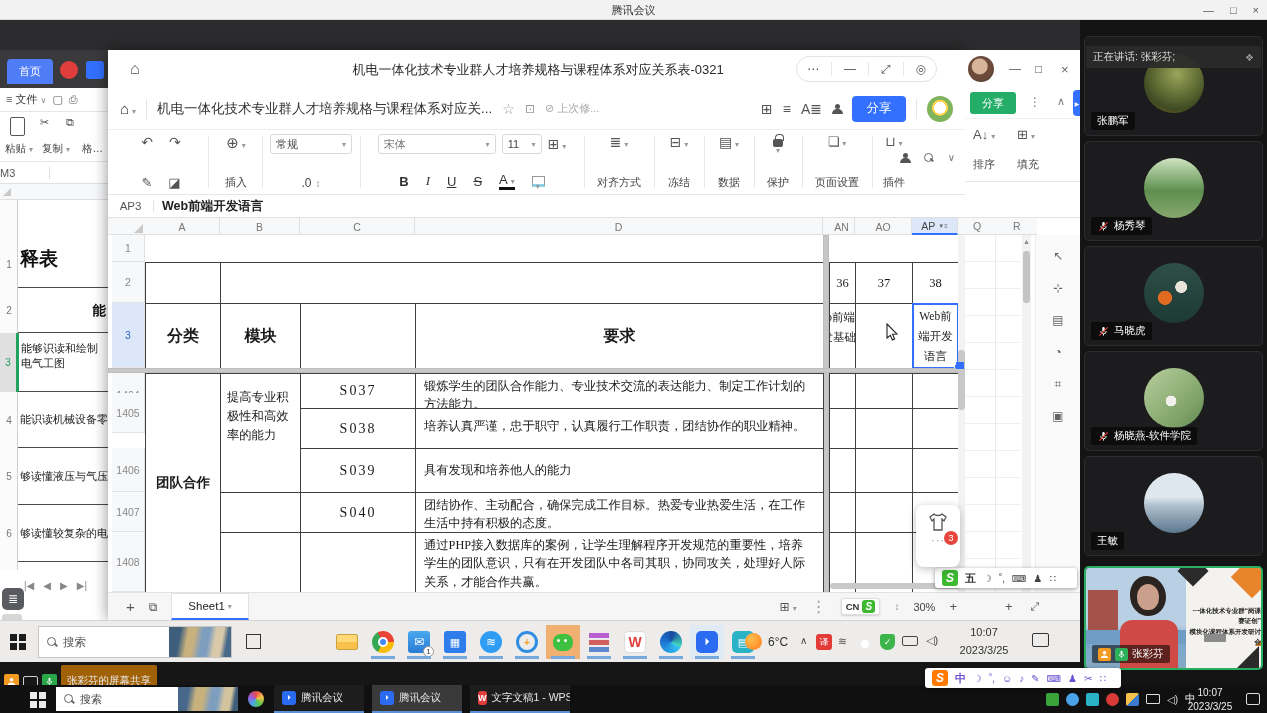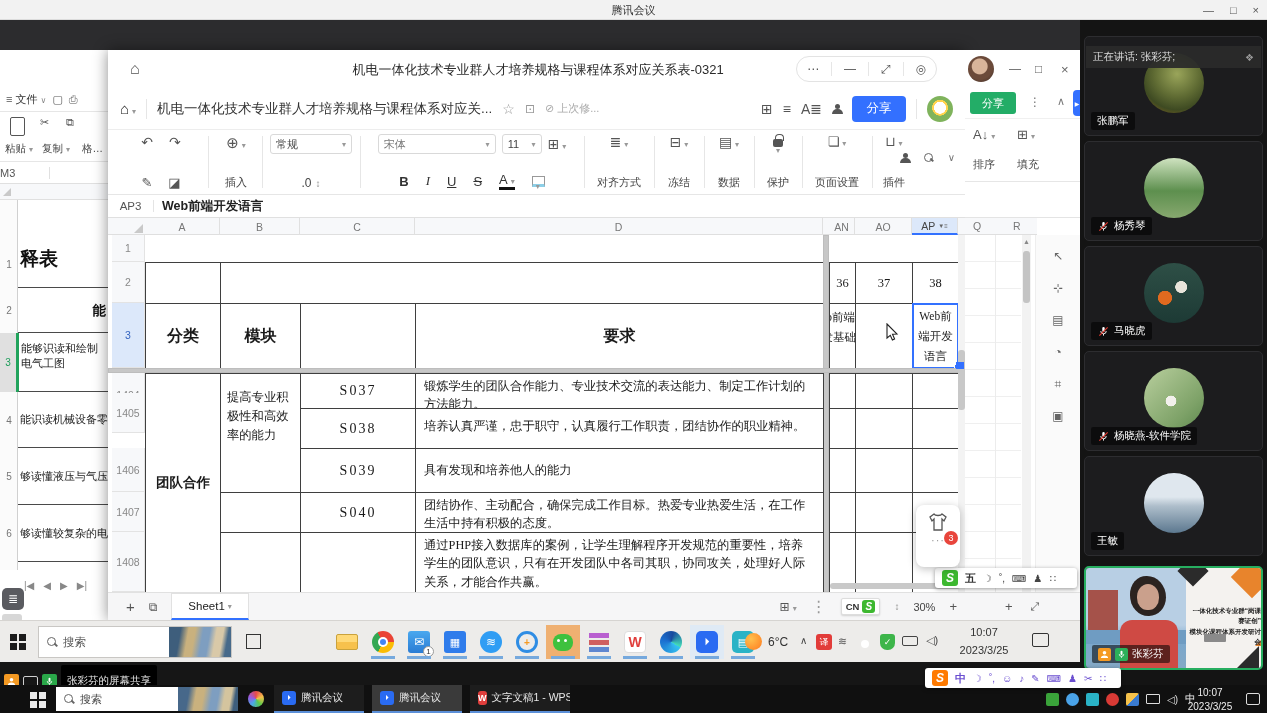--- a/index.html
+++ b/index.html
@@ -74,20 +74,25 @@
       <span>—</span>
       <span>□</span>
       <span>×</span>
     </div>
   </div>
 
   <div class="abs shared">
     <div class="abs striptop"></div>
 
     <div class="abs lwin win">
+      <div class="abs" style="left:0;top:0;width:108px;height:38px;background:#3a3a3c">
+        <div class="abs flex" style="left:7px;top:9px;width:46px;height:25px;background:#4f7df7;border-radius:4px 4px 0 0;color:#fff;font-size:11px;justify-content:center">首页</div>
+        <div class="abs" style="left:60px;top:11px;width:18px;height:18px;border-radius:50%;background:#e03e3c"></div>
+        <div class="abs" style="left:86px;top:11px;width:18px;height:18px;border-radius:3px;background:#3370ff"></div>
+      </div>
       <div class="abs flex" style="left:0;top:38px;width:108px;height:24px;border-bottom:1px solid #e6e6e6;gap:6px;padding-left:6px">
         <span style="font-size:11px;color:#333"><span style="color:#555">≡</span> <span>文件</span> <span style="font-size:8px;color:#888">∨</span></span>
         <span class="ico" style="font-size:11px">▢</span>
         <span class="ico" style="font-size:11px">⎙</span>
       </div>
       <div class="abs" style="left:0;top:62px;width:108px;height:50px;border-bottom:1px solid #e6e6e6">
         <span class="abs" style="left:10px;top:5px;width:15px;height:19px;border:1.5px solid #555;border-radius:2px"></span>
         <span class="abs ico" style="left:40px;top:4px;font-size:11px">✂</span>
         <span class="abs ico" style="left:66px;top:4px;font-size:11px">⧉</span>
         <span class="abs dd" style="left:5px;top:30px;font-size:10.5px;color:#444">粘贴</span>
@@ -482,21 +487,21 @@
             </svg>
           </span>
         <span style="width:15px;height:11px;border:1.5px solid #cfcfcf;border-radius:2px"></span>
         <span class="cc" style="width:15px;height:15px;background:#2aa849;border-radius:2px;display:inline-flex">
             <svg width="9" height="9" viewBox="0 0 12 12">
               <rect x="4.7" y="1" width="2.6" height="5.5" rx="1.3" fill="#fff"></rect>
               <path d="M3 5.5 a3 3 0 0 0 6 0" stroke="#fff" stroke-width="1.1" fill="none"></path>
               <line x1="6" y1="8.5" x2="6" y2="10.5" stroke="#fff" stroke-width="1.1"></line>
             </svg>
           </span>
-        <span style="background:#000000;color:#e8e8e8;font-size:10.5px;padding:9px 6px;border-radius:2px">张彩芬的屏幕共享</span>
+        <span style="background:#a16207;color:#e8e8e8;font-size:10.5px;padding:9px 6px;border-radius:2px">张彩芬的屏幕共享</span>
       </div>
     </div>
 
     <div class="abs sgbar" style="left:935px;top:548px;width:142px">
       <span class="slogo" style="background:#3db830">S</span>
       <b style="font-size:11px;color:#333">五</b>
       <span style="color:#444;font-size:10px">☽</span>
       <span style="color:#444;font-size:10px">˚,</span>
       <span style="color:#444;font-size:10px">⌨</span>
       <span style="color:#444;font-size:10px">♟</span>

